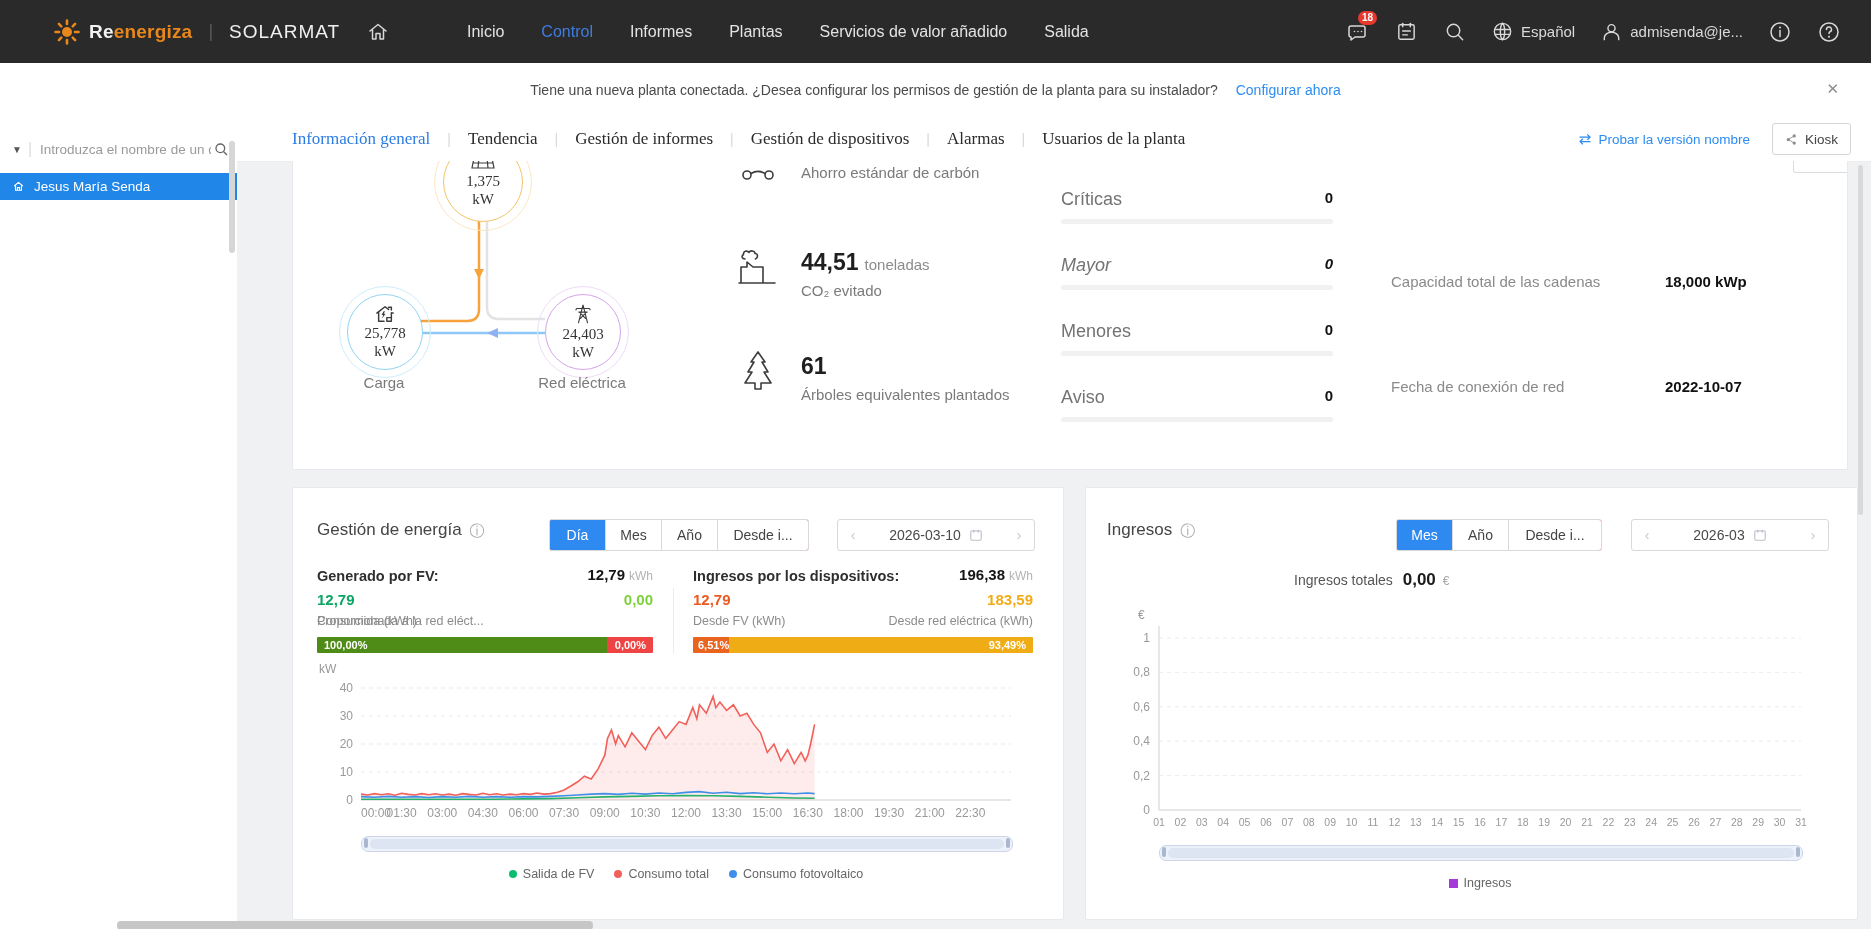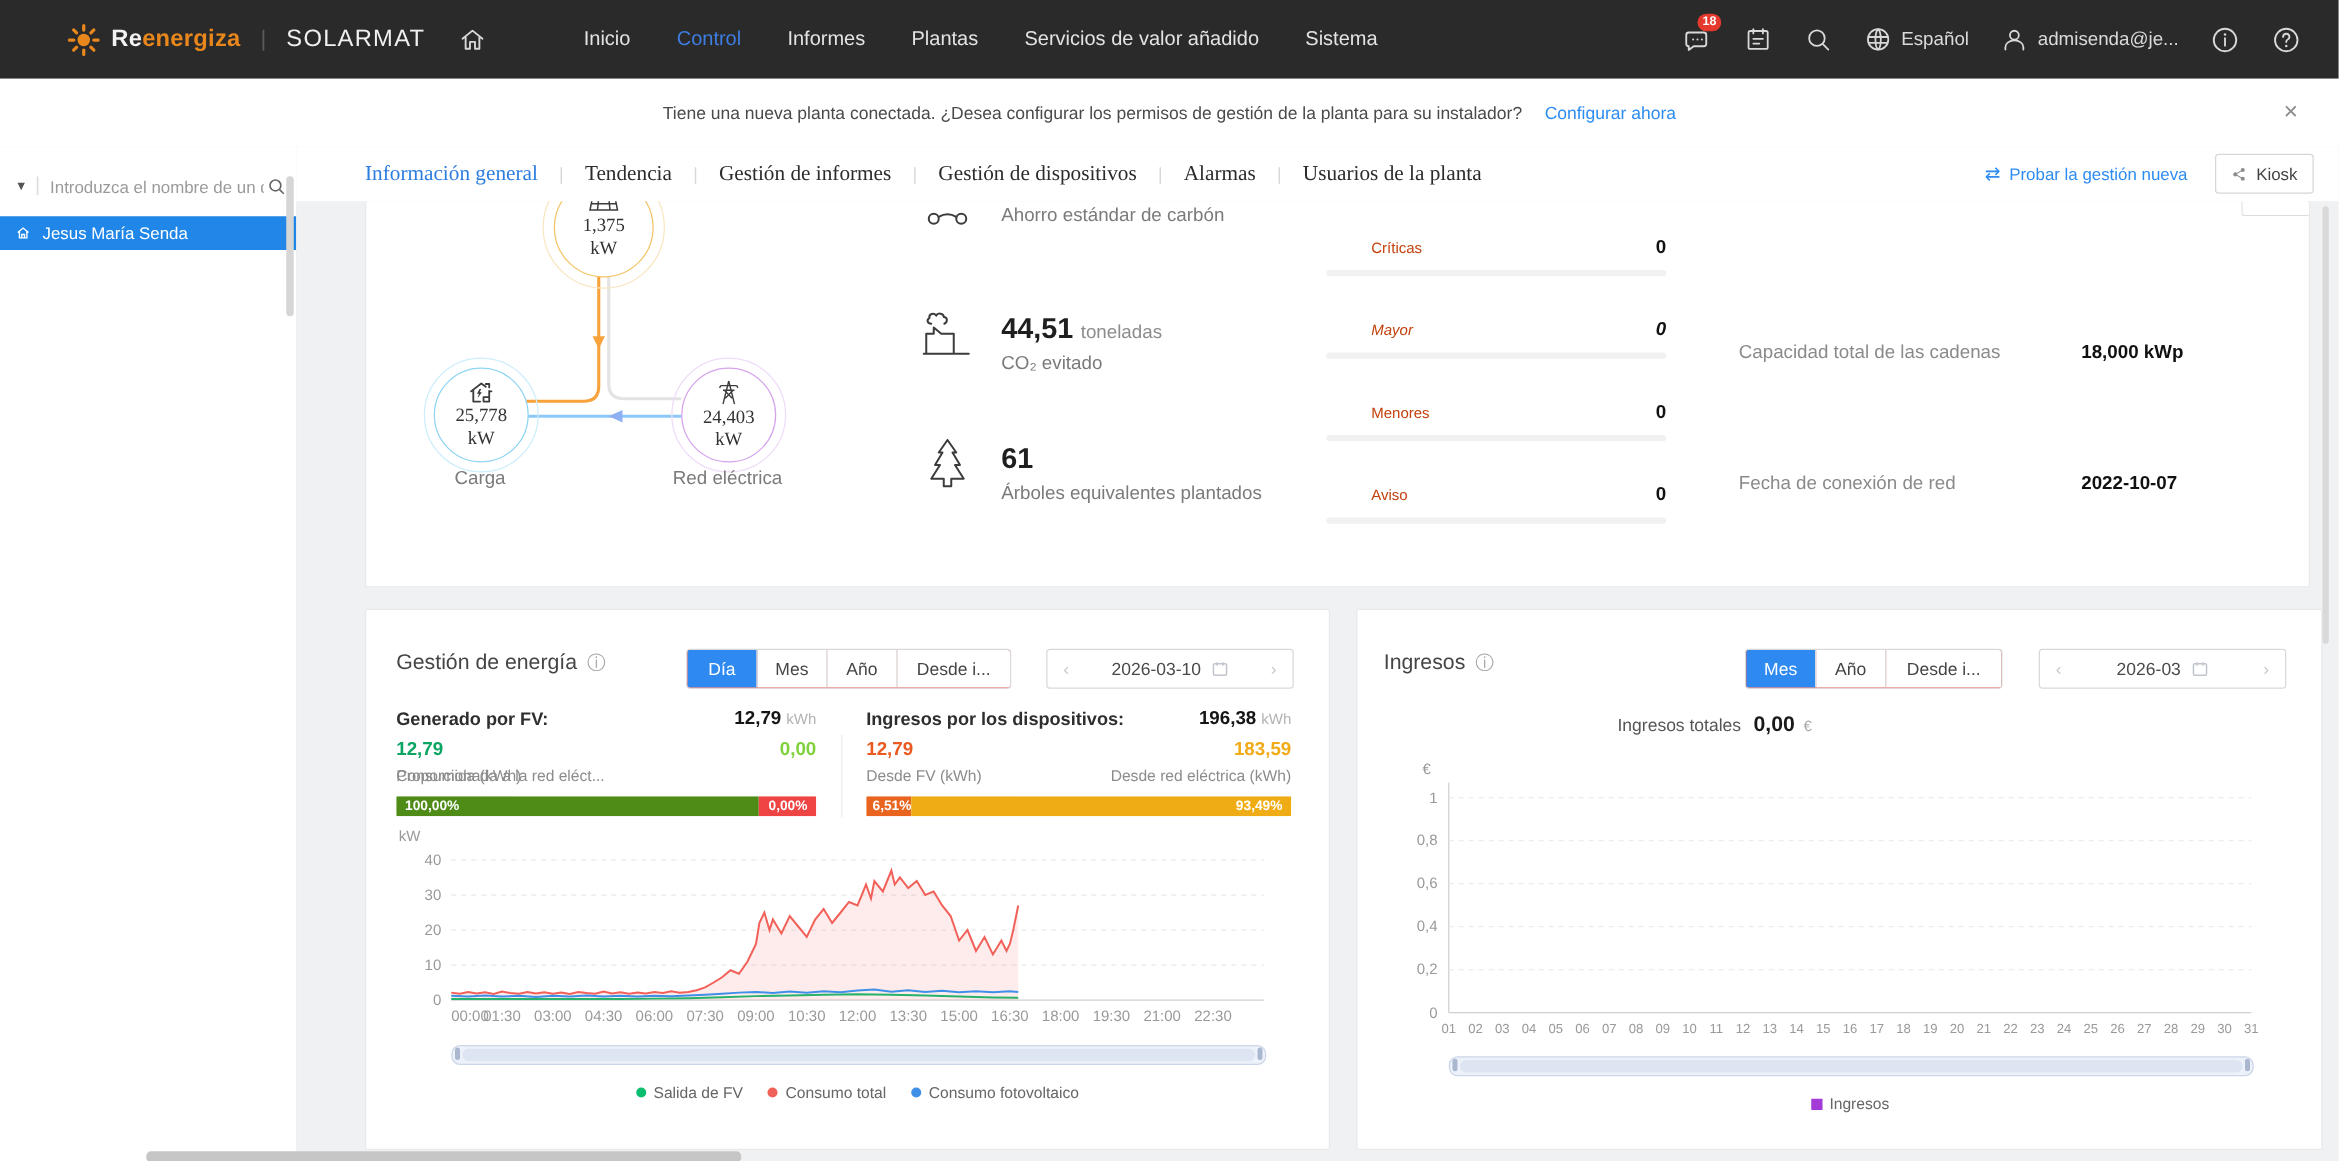--- a/index.html
+++ b/index.html
@@ -67,21 +67,21 @@
   .node-label{position:absolute;font-size:15px;color:#7a7a7a;text-align:center;width:140px;}
   .ring{position:absolute;border-radius:50%;}
 
   
   .env-label{font-size:15px;color:#7a7a7a;}
   .env-val{font-size:23px;font-weight:bold;color:#1f1f1f;}
   .env-unit{font-size:15px;color:#8c8c8c;font-weight:normal;margin-left:6px;}
 
   
   .alarm-row{position:absolute;width:272px;}
-  .alarm-label{font-size:12px;color:#c2410c;margin-left:36px;}
+  .alarm-label{font-size:18px;color:#737373;}
   .alarm-val{position:absolute;right:0;top:0;font-size:15px;font-weight:bold;color:#111;}
   .alarm-bar{margin-top:9px;height:5px;background:#f1f1f1;border-radius:2.5px;}
 
   
   .info-label{font-size:15px;color:#8a8a8a;}
   .info-val{position:absolute;left:274px;top:0;font-size:15px;font-weight:bold;color:#111;white-space:nowrap;}
 
   .partial-btn{position:absolute;left:1500px;top:-1px;width:60px;height:12px;background:#fff;border:1px solid #dcdcdc;border-top:none;border-radius:0 0 3px 3px;}
 
   
@@ -152,21 +152,21 @@
     <svg width="24" height="24" viewBox="0 0 24 24">
         <path class="ic" d="M4 11 L12 4.5 L20 11 M6.5 9.5 V19 H10 V13.5 H14 V19 H17.5 V9.5"></path>
       </svg>
   </span>
   <div class="topnav">
     <span class="nav-item">Inicio</span>
     <span class="nav-item active">Control</span>
     <span class="nav-item">Informes</span>
     <span class="nav-item">Plantas</span>
     <span class="nav-item">Servicios de valor añadido</span>
-    <span class="nav-item">Sistema</span>
+    <span class="nav-item">Salida</span>
   </div>
   <div class="top-right">
     <span class="ic-btn">
       <svg width="24" height="24" viewBox="0 0 24 24">
         <path class="ic" d="M5 6 h12 a2 2 0 0 1 2 2 v7 a2 2 0 0 1 -2 2 h-8 l-4 3 v-3 a2 2 0 0 1 -2 -2 v-7 a2 2 0 0 1 2 -2 z"></path>
         <circle cx="8.5" cy="11.5" r="0.8" fill="#d8d8d8" stroke="none"></circle>
           <circle cx="12" cy="11.5" r="0.8" fill="#d8d8d8" stroke="none"></circle>
           <circle cx="15.5" cy="11.5" r="0.8" fill="#d8d8d8" stroke="none"></circle>
       </svg>
       <span class="badge">18</span>
@@ -255,21 +255,21 @@
       <span class="tab-sep">|</span>
     <span class="tab">Gestión de dispositivos</span>
       <span class="tab-sep">|</span>
     <span class="tab">Alarmas</span>
       <span class="tab-sep">|</span>
     <span class="tab">Usuarios de la planta</span>
   </div>
   <div class="tab-tools">
     <span class="try-new">
         <span class="swap-ic">⇄</span>
-        <span>Probar la gestión nueva</span>
+        <span>Probar la versión nombre</span>
       </span>
     <span class="kiosk-btn">
       <svg width="13" height="13" viewBox="0 0 24 24">
         <circle cx="6" cy="12" r="3" fill="#8c8c8c"></circle>
           <circle cx="17" cy="5.5" r="3" fill="#8c8c8c"></circle>
           <circle cx="17" cy="18.5" r="3" fill="#8c8c8c"></circle>
         <line x1="6" y1="12" x2="17" y2="5.5" stroke="#8c8c8c" stroke-width="1.6"></line>
           <line x1="6" y1="12" x2="17" y2="18.5" stroke="#8c8c8c" stroke-width="1.6"></line>
       </svg>
       <span>Kiosk</span>

